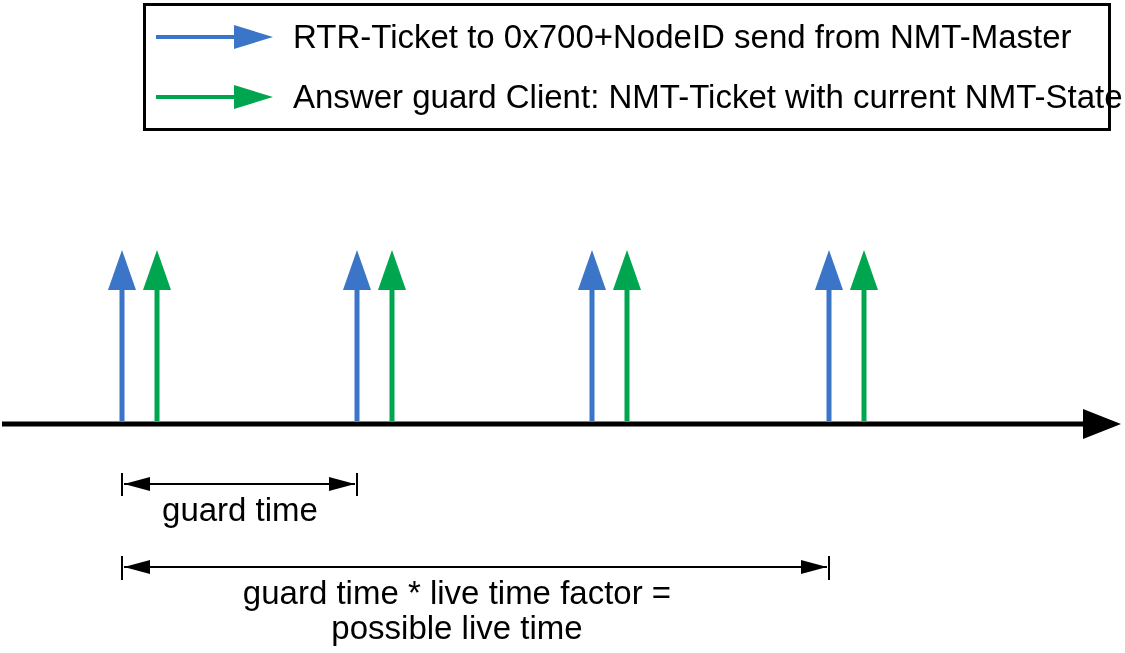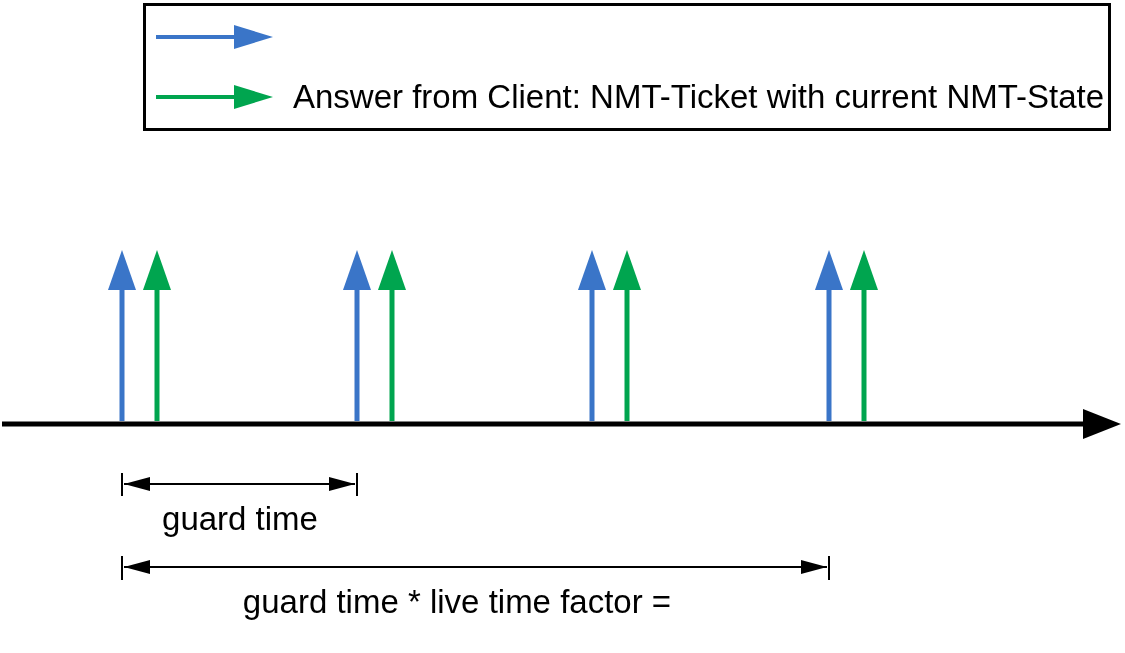--- a/index.html
+++ b/index.html
@@ -43,43 +43,43 @@
     top: 0;
     width: 1125px;
     height: 653px;
   }
   .anno-label {
     position: absolute;
     font-size: 33px;
     line-height: 35px;
     text-align: center;
     white-space: nowrap;
-    margin-top: 9px;
   }
   .guard-label { left: 122px; width: 236px; top: 492px; }
   .livetime-label { left: 157px; width: 600px; top: 575px; }
 </style>
 </head>
 <body>
 
 <div class="canvas">
 
   <div class="legend-box">
     <div class="legend-row row-0">
       <svg class="legend-arrow" viewBox="0 0 118 26">
         <line x1="0" y1="13" x2="82" y2="13" stroke-width="4" stroke="#3A75C8"></line>
         <polygon points="78,1 117,13 78,25" fill="#3A75C8"></polygon>
       </svg>
+      <span class="legend-label">RTR-Ticket to 0x700+NodeID send from NMT-Master</span>
     </div>
     <div class="legend-row row-1">
       <svg class="legend-arrow" viewBox="0 0 118 26">
         <line x1="0" y1="13" x2="82" y2="13" stroke-width="4" stroke="#00A54F"></line>
         <polygon points="78,1 117,13 78,25" fill="#00A54F"></polygon>
       </svg>
-      <span class="legend-label">Answer from Client: NMT-Ticket with current NMT-State</span>
+      <span class="legend-label">Answer guard Client: NMT-Ticket with current NMT-State</span>
     </div>
   </div>
 
   <svg class="diagram-svg" viewBox="0 0 1125 653">
 
     <g>
       <line x1="2" y1="424" x2="1088" y2="424" stroke-width="5" stroke="#000000"></line>
       <polygon points="1083,409 1121,424 1083,439" fill="#000000"></polygon>
     </g>
 
@@ -131,15 +131,16 @@
       <line x1="829" y1="556" x2="829" y2="580" stroke-width="2" stroke="#000000"></line>
       <line x1="124" y1="567" x2="827" y2="567" stroke-width="2" stroke="#000000"></line>
       <polygon points="124,567 150,560 150,574" fill="#000000"></polygon>
       <polygon points="827,567 801,560 801,574" fill="#000000"></polygon>
     </g>
   </svg>
 
   <div class="anno-label guard-label">guard time</div>
   <div class="anno-label livetime-label">
     <div>guard time * live time factor =</div>
+    <div>possible live time</div>
   </div>
 
 </div>
 
 </body></html>

